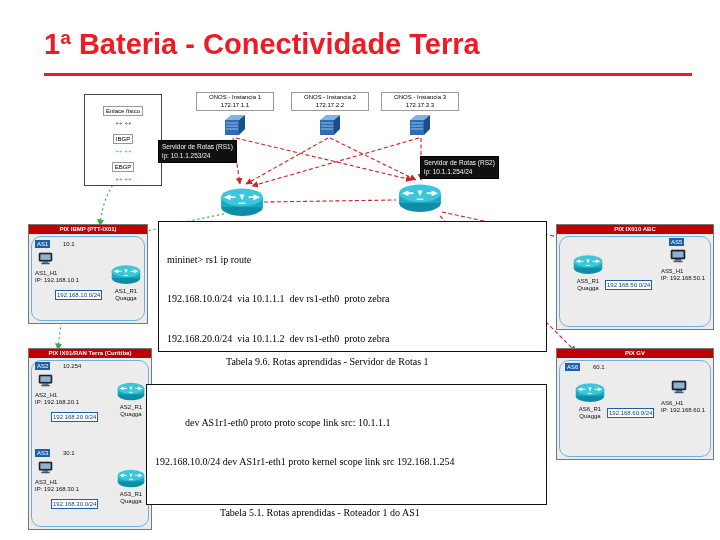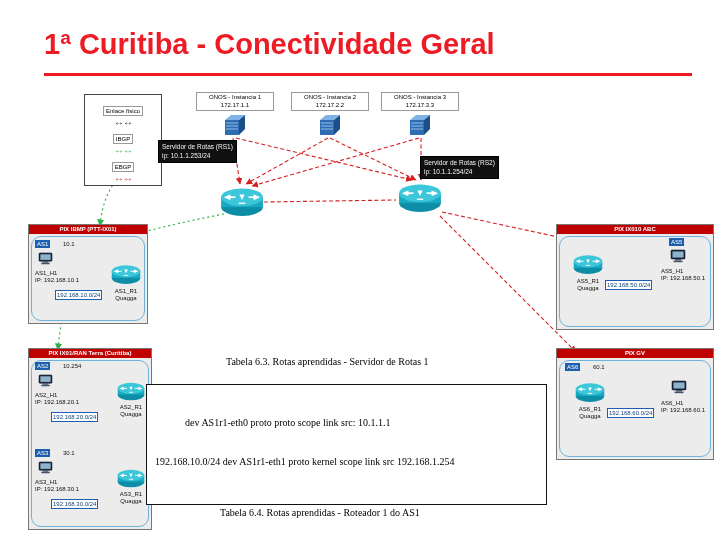--- a/index.html
+++ b/index.html
@@ -83,21 +83,21 @@
       </symbol>
       <marker id="mr" markerWidth="7" markerHeight="7" refX="5.5" refY="3" orient="auto">
         <path d="M0 0 L6 3 L0 6 Z" fill="#d42020"></path>
       </marker>
       <marker id="mg" markerWidth="7" markerHeight="7" refX="5.5" refY="3" orient="auto">
         <path d="M0 0 L6 3 L0 6 Z" fill="#2eb34a"></path>
       </marker>
     </defs>
   </svg>
 
-  <div class="title">1ª Curitiba - Conectividade Geral</div>
+  <div class="title">1ª Bateria - Conectividade Terra</div>
   <div class="title-rule"></div>
 
   <svg class="wires" width="720" height="540">
     <g stroke="#d42020" stroke-width="1.1" stroke-dasharray="4 2.5" fill="none">
       <line x1="233" y1="138" x2="240" y2="184" marker-end="url(#mr)"></line>
       <line x1="236" y1="138" x2="412" y2="180" marker-end="url(#mr)"></line>
       <line x1="328" y1="138" x2="246" y2="184" marker-end="url(#mr)"></line>
       <line x1="330" y1="138" x2="416" y2="180" marker-end="url(#mr)"></line>
       <line x1="419" y1="138" x2="252" y2="186" marker-end="url(#mr)"></line>
       <line x1="421" y1="138" x2="421" y2="180" marker-end="url(#mr)"></line>
@@ -262,26 +262,37 @@
       <div class="tl tc" style="left:16px; top:55px; width:34px">Quagga</div>
       <div class="net" style="left:50px; top:50px">192.168.60.0/24</div>
       <svg class="ih" style="left:114px; top:22px" width="16" height="14" viewBox="0 0 16 14">
           <use href="#sym-host"></use>
         </svg>
       <div class="tl" style="left:104px; top:42px">AS6_H1</div>
       <div class="tl" style="left:104px; top:49px">IP: 192.168.60.1</div>
     </div>
   </div>
 
-  <div class="caption" style="left:222px; top:355px">Tabela 6.3. Rotas aprendidas - Servidor de Rotas 1</div>
+  <div class="term" style="left:158px; top:221px; width:389px; height:131px">
+    <div>mininet&gt; rs1 ip route</div>
+    <div>192.168.10.0/24  via 10.1.1.1  dev rs1-eth0  proto zebra</div>
+    <div>192.168.20.0/24  via 10.1.1.2  dev rs1-eth0  proto zebra</div>
+    
+    
+    
+    
+    
+    
+  </div>
+  <div class="caption" style="left:222px; top:355px">Tabela 9.6. Rotas aprendidas - Servidor de Rotas 1</div>
 
   <div class="term" style="left:146px; top:384px; width:401px; height:121px">
     <div>            dev AS1r1-eth0 proto proto scope link src: 10.1.1.1</div>
     <div>192.168.10.0/24 dev AS1r1-eth1 proto kernel scope link src 192.168.1.254</div>
     
     
     
     
     
   </div>
-  <div class="caption" style="left:216px; top:506px">Tabela 6.4. Rotas aprendidas - Roteador 1 do AS1</div>
+  <div class="caption" style="left:216px; top:506px">Tabela 5.1. Rotas aprendidas - Roteador 1 do AS1</div>
 
 </div>
 
 </body></html>

